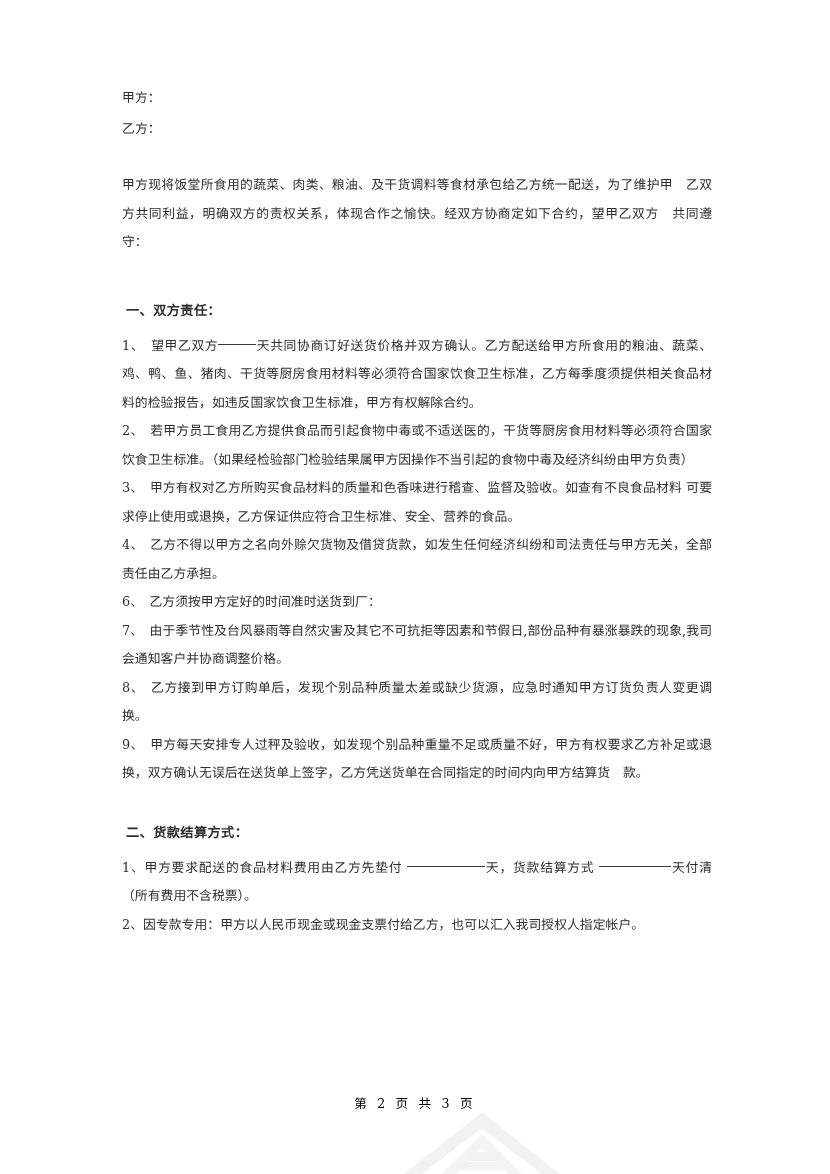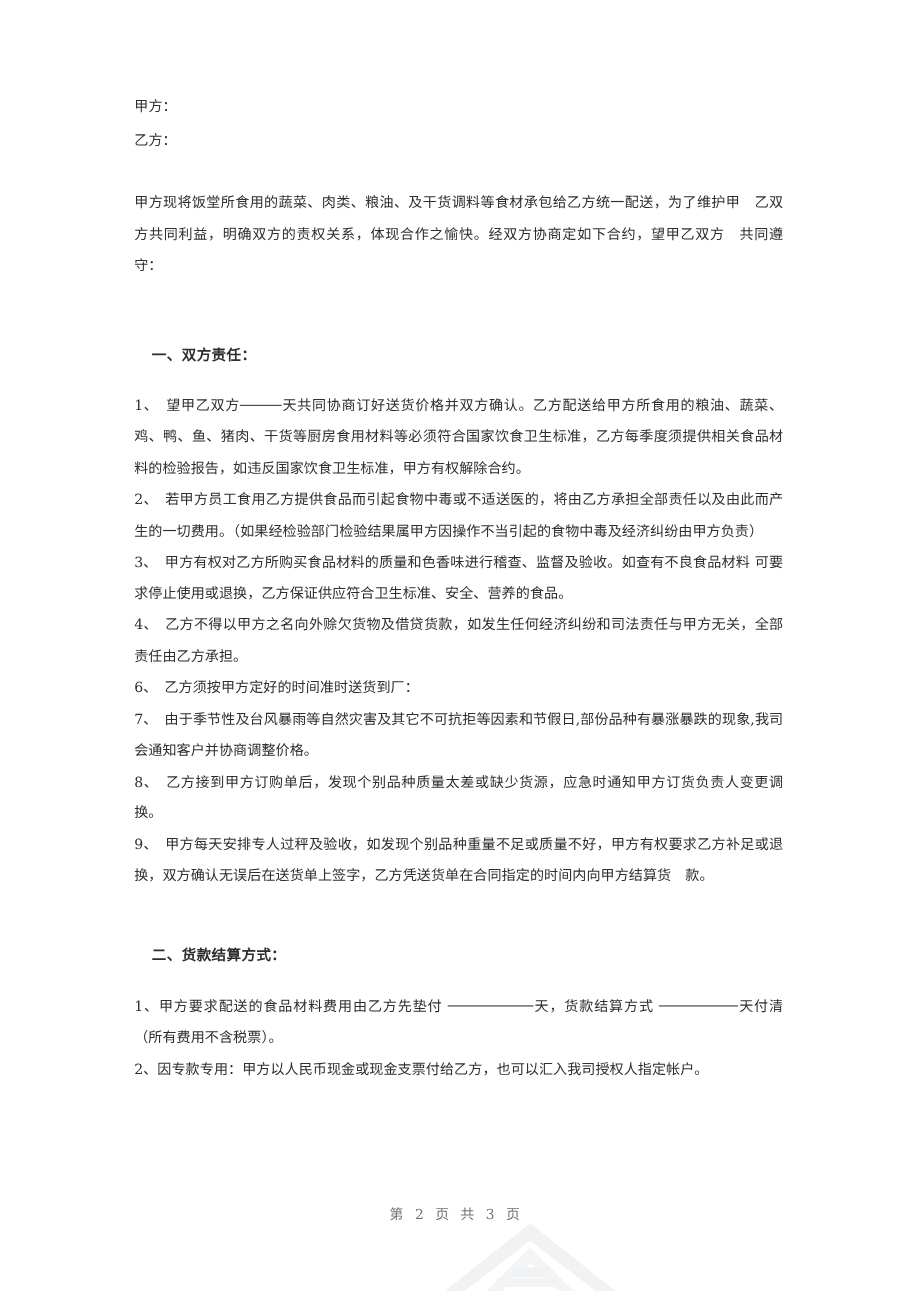--- a/index.html
+++ b/index.html
@@ -53,21 +53,21 @@
     letter-spacing: 0.1px;
   }
   .gap-md { height: 27px; }
   .gap-lg { height: 36px; }
 
   .heading {
     font-size: 13.2px;
     line-height: 30px;
     font-weight: bold;
     letter-spacing: 0.4px;
-    margin: 16px;
+    margin: 4px;
     font-family: Liberation Mono, monospace;
   }
 
   .para {
     font-size: 12.8px;
     line-height: 28.5px;
     text-align: justify;
     text-justify: inter-ideograph;
     letter-spacing: 0.05px;
     margin: 0;
@@ -87,21 +87,21 @@
   .blank.w5 { width: 72px; }
 
   .footer {
     position: absolute;
     left: 0;
     right: 0;
     top: 1093px;
     text-align: center;
     font-size: 12.6px;
     letter-spacing: 3.2px;
-    color: #737373;
+    color: #000000;
     z-index: 2;
   }
 </style>
 </head>
 <body>
 
 <div class="page">
 
   <div class="watermark">
     <svg width="200" height="62" viewBox="0 0 200 62" aria-hidden="true">
@@ -119,21 +119,21 @@
 
     <div class="gap-md"></div>
 
     <p class="para">甲方现将饭堂所食用的蔬菜、肉类、粮油、及干货调料等食材承包给乙方统一配送，为了维护甲　乙双方共同利益，明确双方的责权关系，体现合作之愉快。经双方协商定如下合约，望甲乙双方　共同遵守：</p>
 
     <div class="gap-lg"></div>
 
     <div id="sections">
         <p class="heading">一、双方责任：</p>
         <p class="para"><span>1、</span><span>　望甲乙双方</span><span class="blank w1">&nbsp;</span><span>天共同协商订好送货价格并双方确认。乙方配送给甲方所食用的粮油、蔬菜、鸡、鸭、鱼、猪肉、干货等厨房食用材料等必须符合国家饮食卫生标准，乙方每季度须提供相关食品材料的检验报告，如违反国家饮食卫生标准，甲方有权解除合约。</span></p>
-        <p class="para"><span>2、</span><span>　若甲方员工食用乙方提供食品而引起食物中毒或不适送医的，将由乙方承担全部责任以及由此而产生的一切费用。（如果经检验部门检验结果属甲方因操作不当引起的食物中毒及经济纠纷由甲方负责）</span></p>
+        <p class="para"><span>2、</span><span>　若甲方员工食用乙方提供食品而引起食物中毒或不适送医的，干货等厨房食用材料等必须符合国家饮食卫生标准。（如果经检验部门检验结果属甲方因操作不当引起的食物中毒及经济纠纷由甲方负责）</span></p>
         <p class="para"><span>3、</span><span>　甲方有权对乙方所购买食品材料的质量和色香味进行稽查、监督及验收。如查有不良食品材料 可要求停止使用或退换，乙方保证供应符合卫生标准、安全、营养的食品。</span></p>
         <p class="para"><span>4、</span><span>　乙方不得以甲方之名向外赊欠货物及借贷货款，如发生任何经济纠纷和司法责任与甲方无关，全部责任由乙方承担。</span></p>
         <p class="para"><span>6、</span><span>　乙方须按甲方定好的时间准时送货到厂：</span></p>
         <p class="para"><span>7、</span><span>　由于季节性及台风暴雨等自然灾害及其它不可抗拒等因素和节假日,部份品种有暴涨暴跌的现象,我司会通知客户并协商调整价格。</span></p>
         <p class="para"><span>8、</span><span>　乙方接到甲方订购单后，发现个别品种质量太差或缺少货源，应急时通知甲方订货负责人变更调换。</span></p>
         <p class="para"><span>9、</span><span>　甲方每天安排专人过秤及验收，如发现个别品种重量不足或质量不好，甲方有权要求乙方补足或退换，双方确认无误后在送货单上签字，乙方凭送货单在合同指定的时间内向甲方结算货　款。</span></p>
         <div class="gap-md"></div>
         <p class="heading">二、货款结算方式：</p>
         <p class="para"><span>1、</span><span>甲方要求配送的食品材料费用由乙方先垫付 </span><span class="blank w4">&nbsp;</span><span>天，货款结算方式 </span><span class="blank w5">&nbsp;</span><span>天付清（所有费用不含税票）。</span></p>
         <p class="para"><span>2、</span><span>因专款专用：甲方以人民币现金或现金支票付给乙方，也可以汇入我司授权人指定帐户。</span></p>

